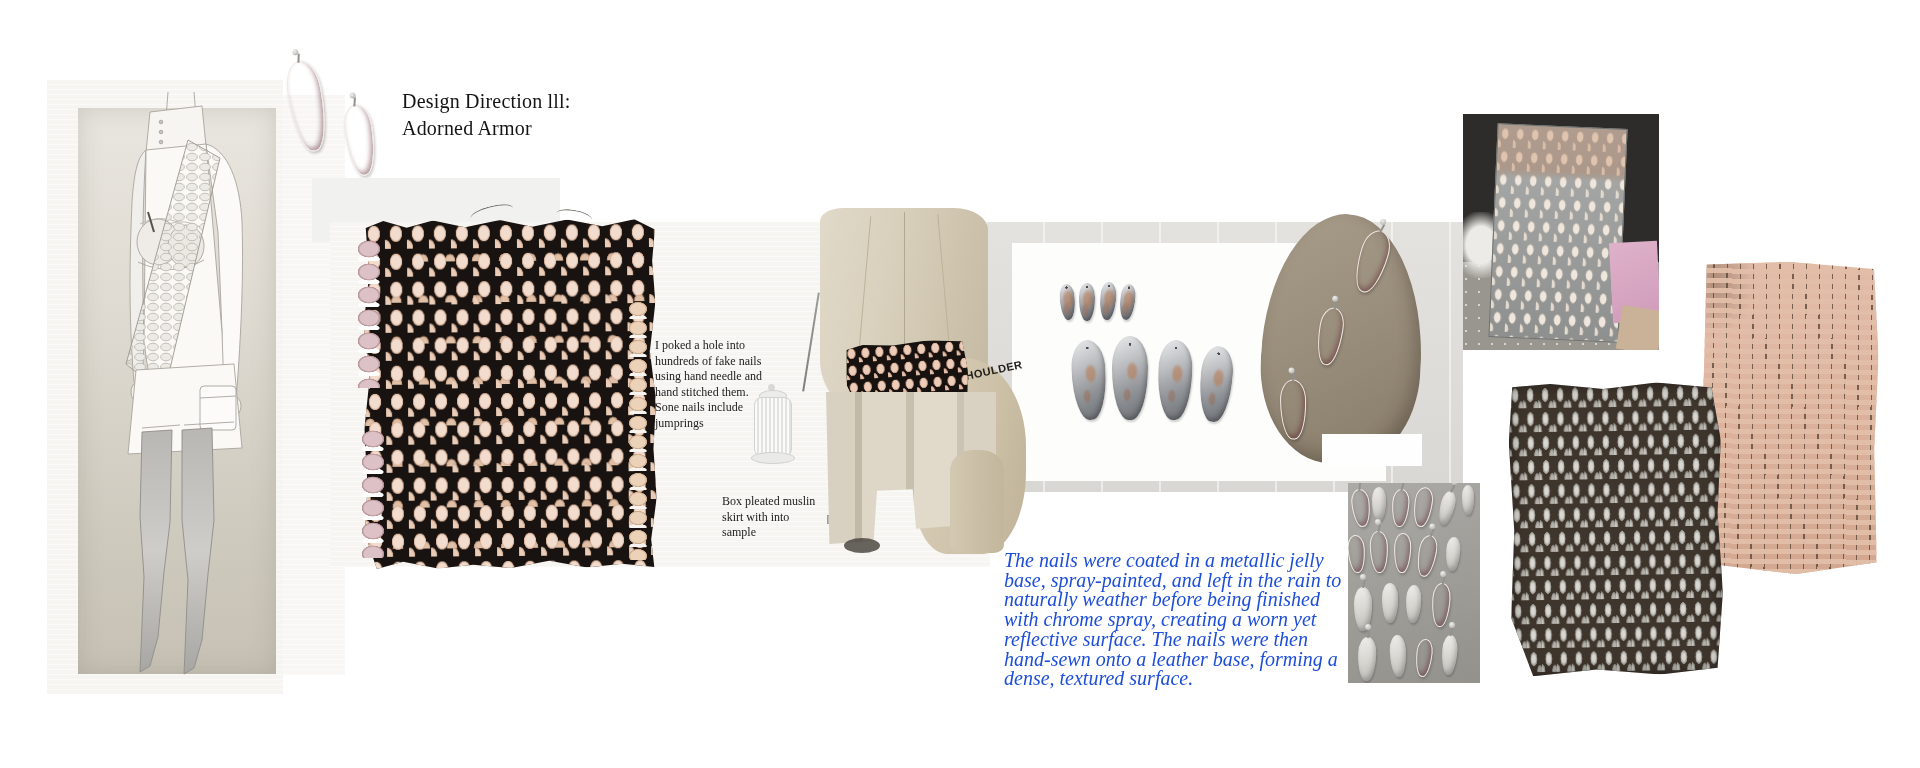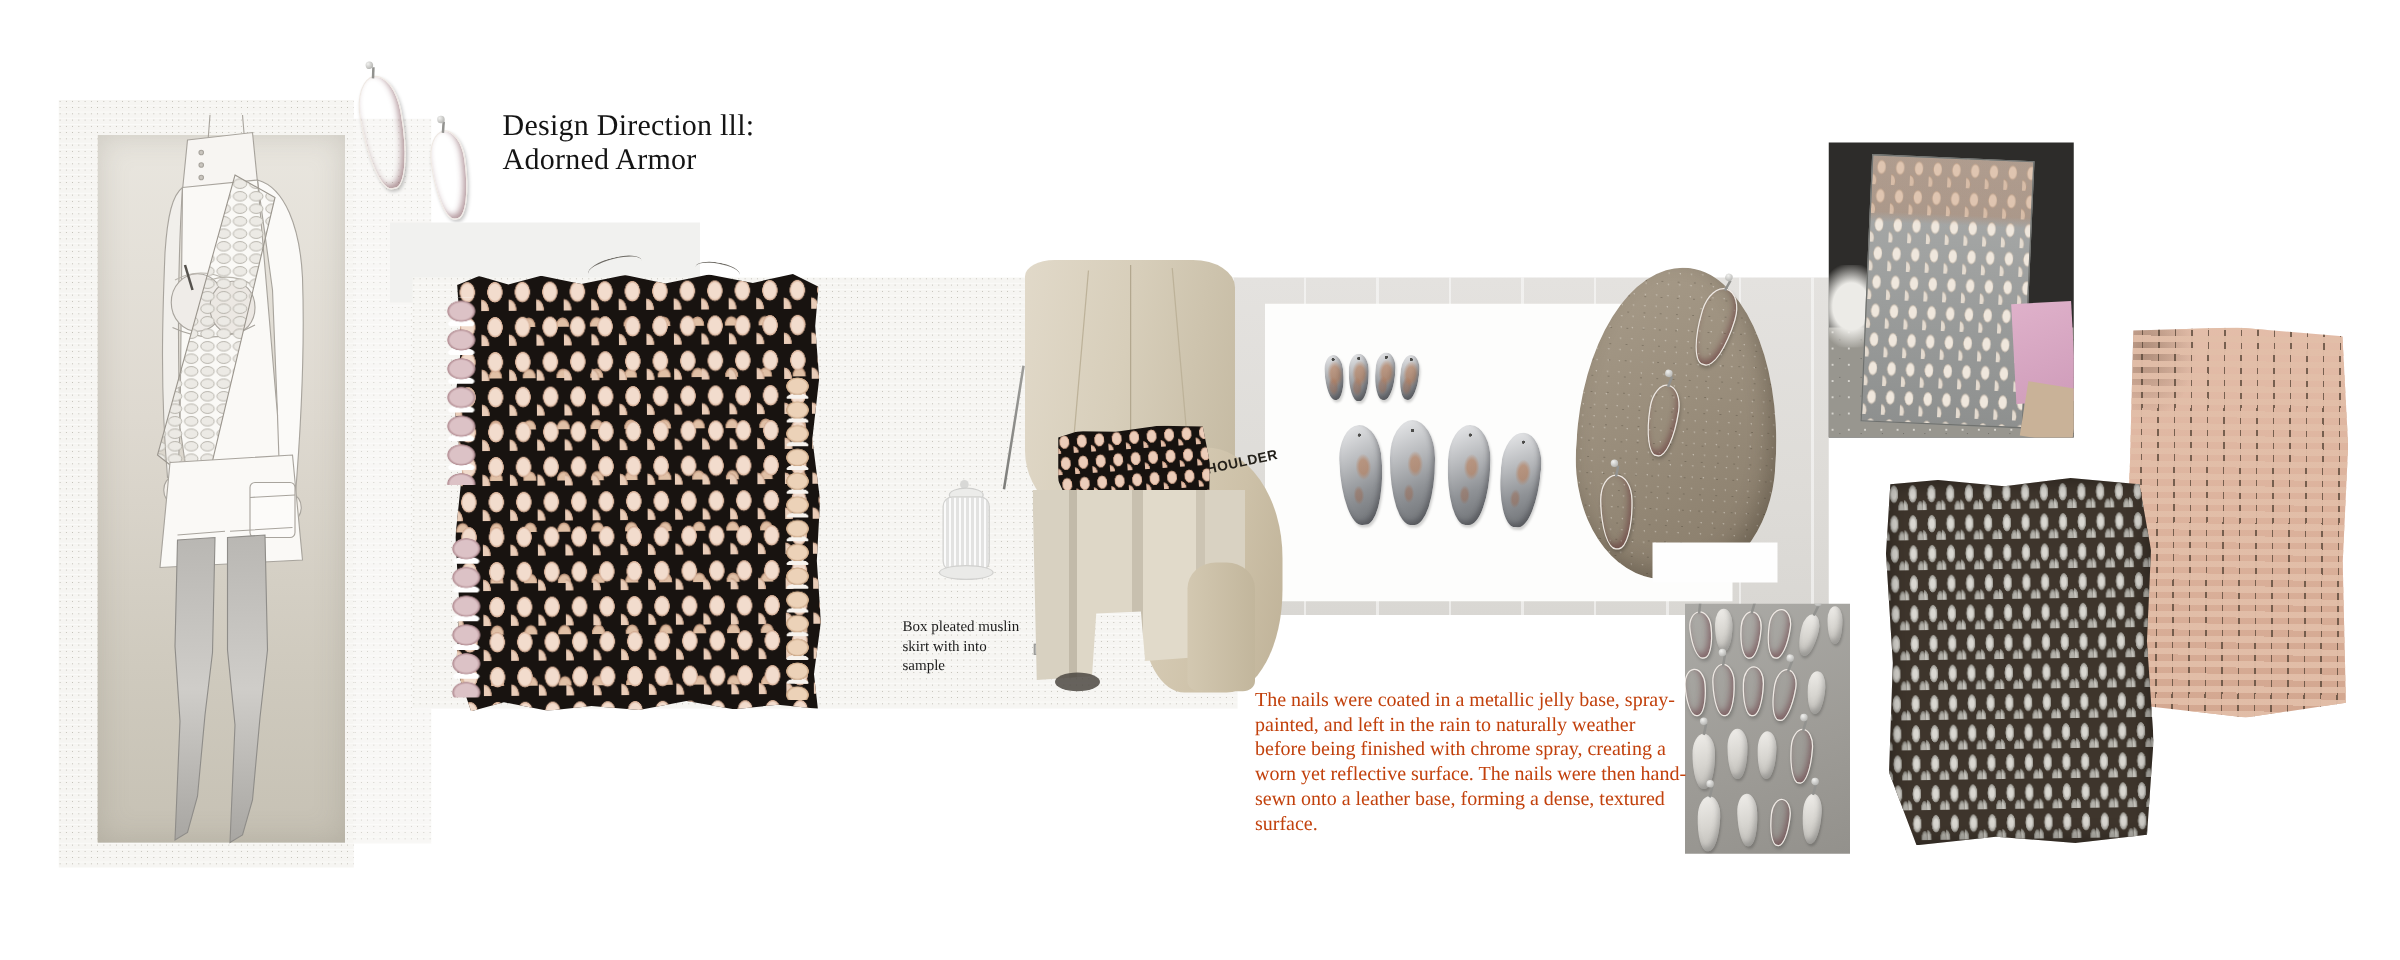--- a/index.html
+++ b/index.html
@@ -8,25 +8,25 @@
   .abs{position:absolute;}
 
   
   .knit{background-color:#f6f5f2;
         background-image:
           radial-gradient(circle 1px at 1px 1px, rgba(165,160,148,.75) 55%, rgba(0,0,0,0) 62%),
           repeating-linear-gradient(0deg, rgba(255,255,255,.5) 0 1px, rgba(0,0,0,0) 1px 5px);
         background-size:5px 5px,5px 5px;}
 
   
-  .title{font-size:24px;line-height:27px;letter-spacing:.2px;color:#141414;}
+  .title{font-size:20px;line-height:27px;letter-spacing:.2px;color:#141414;}
 
   
   .note{font-size:12px;line-height:15.5px;color:#1c1c1c;}
-  .para{font-size:16px;line-height:19.7px;color:#c2410c;}
+  .para{font-size:20px;line-height:19.7px;color:#1d4ed8;font-style:italic;}
 
   
   .dnail{position:absolute;border:1px solid #efe9e4;
     border-radius:50% 50% 46% 46% / 34% 34% 64% 64%;
     background:
       radial-gradient(circle 2px at 35% 22%, #fff 68%, rgba(0,0,0,0) 74%),
       radial-gradient(circle 1.6px at 58% 34%, #ffe9c9 68%, rgba(0,0,0,0) 74%),
       radial-gradient(circle 1.4px at 44% 48%, #fff 68%, rgba(0,0,0,0) 74%),
       radial-gradient(circle 1.8px at 30% 62%, #f6dde0 68%, rgba(0,0,0,0) 74%),
       radial-gradient(circle 1.4px at 60% 60%, #fff 68%, rgba(0,0,0,0) 74%),
@@ -186,20 +186,21 @@
   <div class="abs greypanel" style="left:985px;top:222px;width:478px;height:270px;"></div>
   <div class="abs" style="left:1012px;top:243px;width:374px;height:238px;background:#fdfdfc;"></div>
 
   <div class="abs blackswatch" style="left:364px;top:220px;width:292px;height:348px;transform:rotate(-.4deg);"></div>
   <div class="abs mauvestrip" style="left:352px;top:238px;width:34px;height:150px;"></div>
   <div class="abs mauvestrip" style="left:356px;top:428px;width:34px;height:130px;"></div>
   <div class="abs tanstrip" style="left:624px;top:300px;width:28px;height:260px;"></div>
   <div class="abs" style="left:470px;top:206px;width:44px;height:14px;border-top:1px solid #6f6c66;border-radius:50%;transform:rotate(-14deg);"></div>
   <div class="abs" style="left:556px;top:210px;width:36px;height:12px;border-top:1px solid #6f6c66;border-radius:50%;transform:rotate(10deg);"></div>
 
+  <div class="abs note" style="left:655px;top:338px;width:112px;">I poked a hole into hundreds of fake nails using hand needle and hand stitched them. Sone nails include jumprings</div>
 
   <div class="abs" style="left:750px;top:384px;width:44px;height:78px;">
     <div class="abs" style="left:18px;top:0;width:7px;height:7px;border-radius:50%;background:#d8d8d6;"></div>
     <div class="abs" style="left:9px;top:6px;width:26px;height:10px;border-radius:50%;background:#ececea;border:1px solid #cfcfcd;"></div>
     <div class="abs spoolbody" style="left:4px;top:13px;width:36px;height:58px;"></div>
     <div class="abs" style="left:1px;top:68px;width:42px;height:10px;border-radius:50%;background:#eaeae8;border:1px solid #d0d0ce;"></div>
   </div>
 
   <div class="abs note" style="left:722px;top:494px;width:102px;">Box pleated muslin skirt with into sample</div>
   <div class="abs" style="left:827px;top:515px;width:7px;height:7px;background:#b7b7b4;border:1px solid #9c9c99;"></div>

